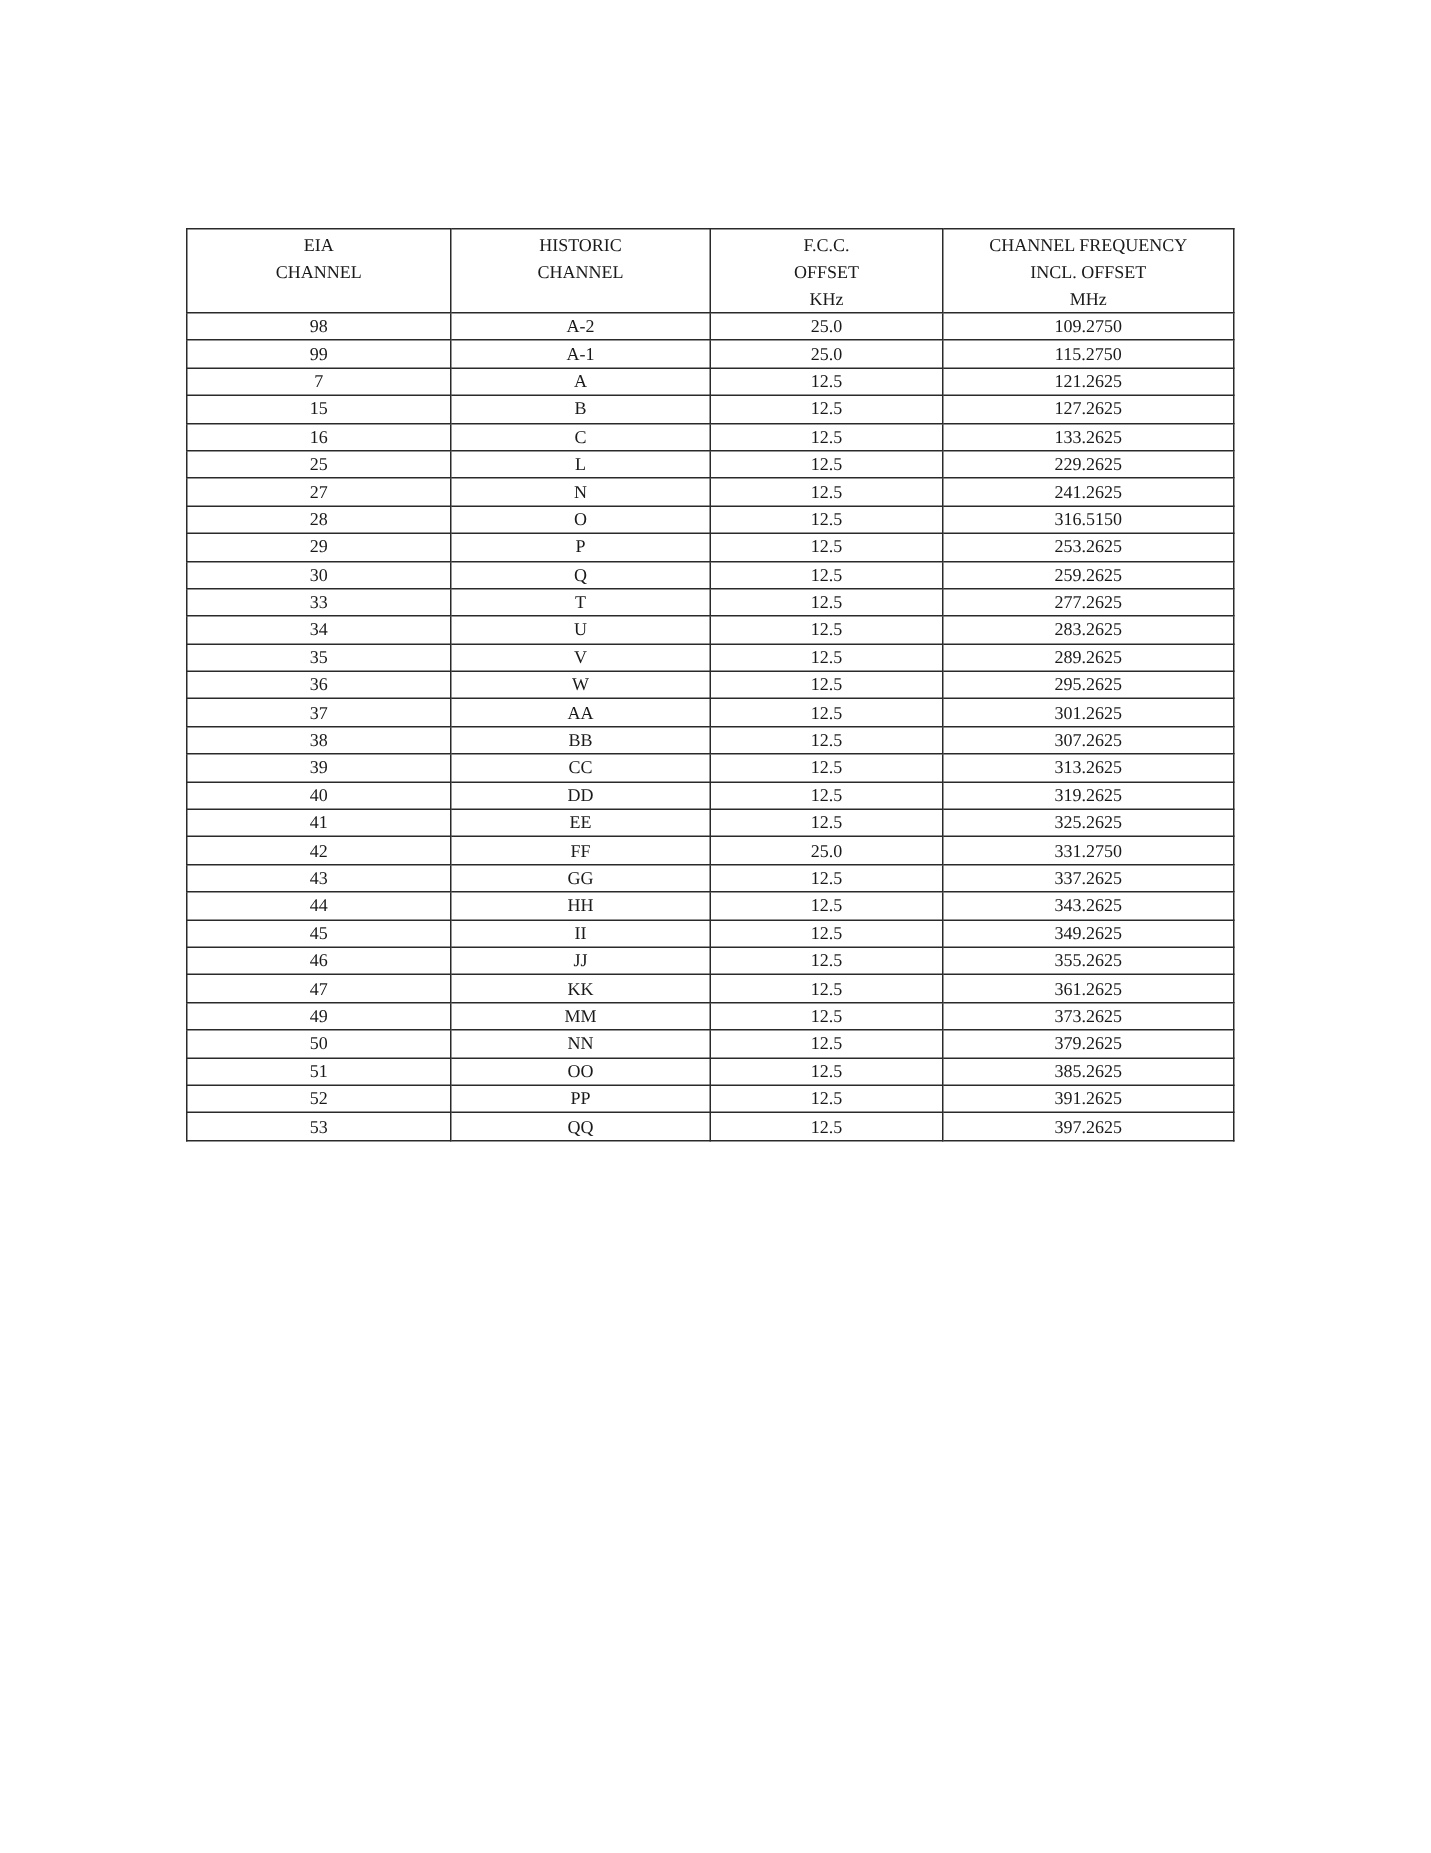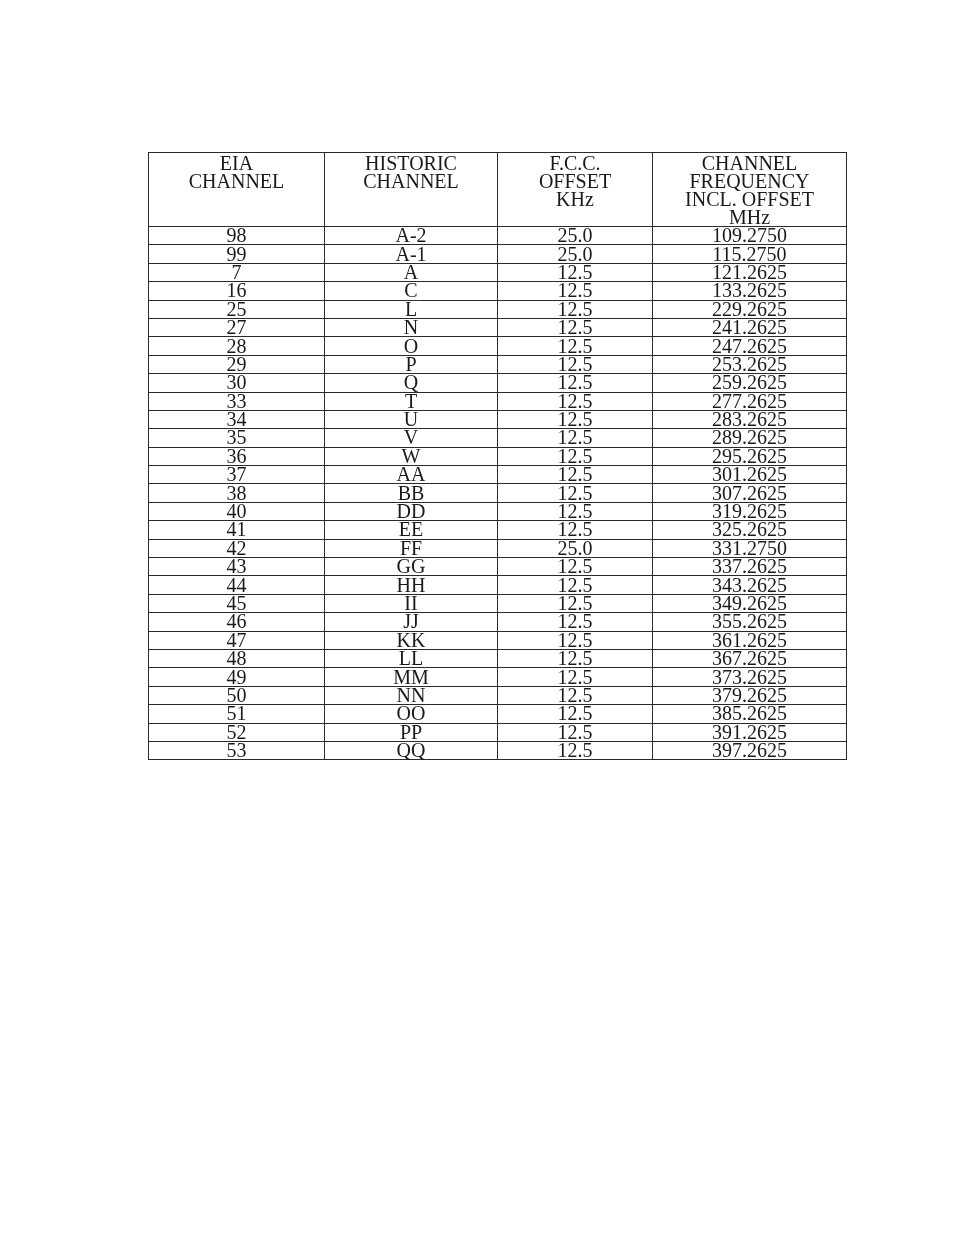--- a/index.html
+++ b/index.html
@@ -1,22 +1,21 @@
 <!DOCTYPE html>
 <html><head>
   <meta charset="utf-8">
   <style>
     html, body { margin: 0; padding: 0; background: #ffffff; }
     body { width: 954px; height: 1235px; position: relative; overflow: hidden;
            font-family: "Liberation Serif", "DejaVu Serif", serif; color: #1a1a1a; }
     table.freq {
       position: absolute; left: 124px; top: 152px; width: 698px;
       border-collapse: collapse; table-layout: fixed;
-      font-size: 20px;
-      margin-left: 24px;
+      font-size: 12px;
     }
     table.freq col.c1 { width: 176px; }
     table.freq col.c2 { width: 173px; }
     table.freq col.c3 { width: 155px; }
     table.freq col.c4 { width: 194px; }
     table.freq th, table.freq td {
       border: 1.3px solid #2a2a2a; text-align: center; padding: 0;
     }
     table.freq th {
       font-weight: normal; height: 54px; vertical-align: top; line-height: 18px;
@@ -70,20 +69,26 @@
         <td>25.0</td>
         <td>115.2750</td>
       </tr>
       <tr>
         <td>7</td>
         <td>A</td>
         <td>12.5</td>
         <td>121.2625</td>
       </tr>
       <tr>
+        <td>15</td>
+        <td>B</td>
+        <td>12.5</td>
+        <td>127.2625</td>
+      </tr>
+      <tr>
         <td>16</td>
         <td>C</td>
         <td>12.5</td>
         <td>133.2625</td>
       </tr>
       <tr>
         <td>25</td>
         <td>L</td>
         <td>12.5</td>
         <td>229.2625</td>
@@ -91,21 +96,21 @@
       <tr>
         <td>27</td>
         <td>N</td>
         <td>12.5</td>
         <td>241.2625</td>
       </tr>
       <tr>
         <td>28</td>
         <td>O</td>
         <td>12.5</td>
-        <td>247.2625</td>
+        <td>316.5150</td>
       </tr>
       <tr>
         <td>29</td>
         <td>P</td>
         <td>12.5</td>
         <td>253.2625</td>
       </tr>
       <tr>
         <td>30</td>
         <td>Q</td>
@@ -140,20 +145,26 @@
         <td>37</td>
         <td>AA</td>
         <td>12.5</td>
         <td>301.2625</td>
       </tr>
       <tr>
         <td>38</td>
         <td>BB</td>
         <td>12.5</td>
         <td>307.2625</td>
+      </tr>
+      <tr>
+        <td>39</td>
+        <td>CC</td>
+        <td>12.5</td>
+        <td>313.2625</td>
       </tr>
       <tr>
         <td>40</td>
         <td>DD</td>
         <td>12.5</td>
         <td>319.2625</td>
       </tr>
       <tr>
         <td>41</td>
         <td>EE</td>
@@ -190,26 +201,20 @@
         <td>12.5</td>
         <td>355.2625</td>
       </tr>
       <tr>
         <td>47</td>
         <td>KK</td>
         <td>12.5</td>
         <td>361.2625</td>
       </tr>
       <tr>
-        <td>48</td>
-        <td>LL</td>
-        <td>12.5</td>
-        <td>367.2625</td>
-      </tr>
-      <tr>
         <td>49</td>
         <td>MM</td>
         <td>12.5</td>
         <td>373.2625</td>
       </tr>
       <tr>
         <td>50</td>
         <td>NN</td>
         <td>12.5</td>
         <td>379.2625</td>

